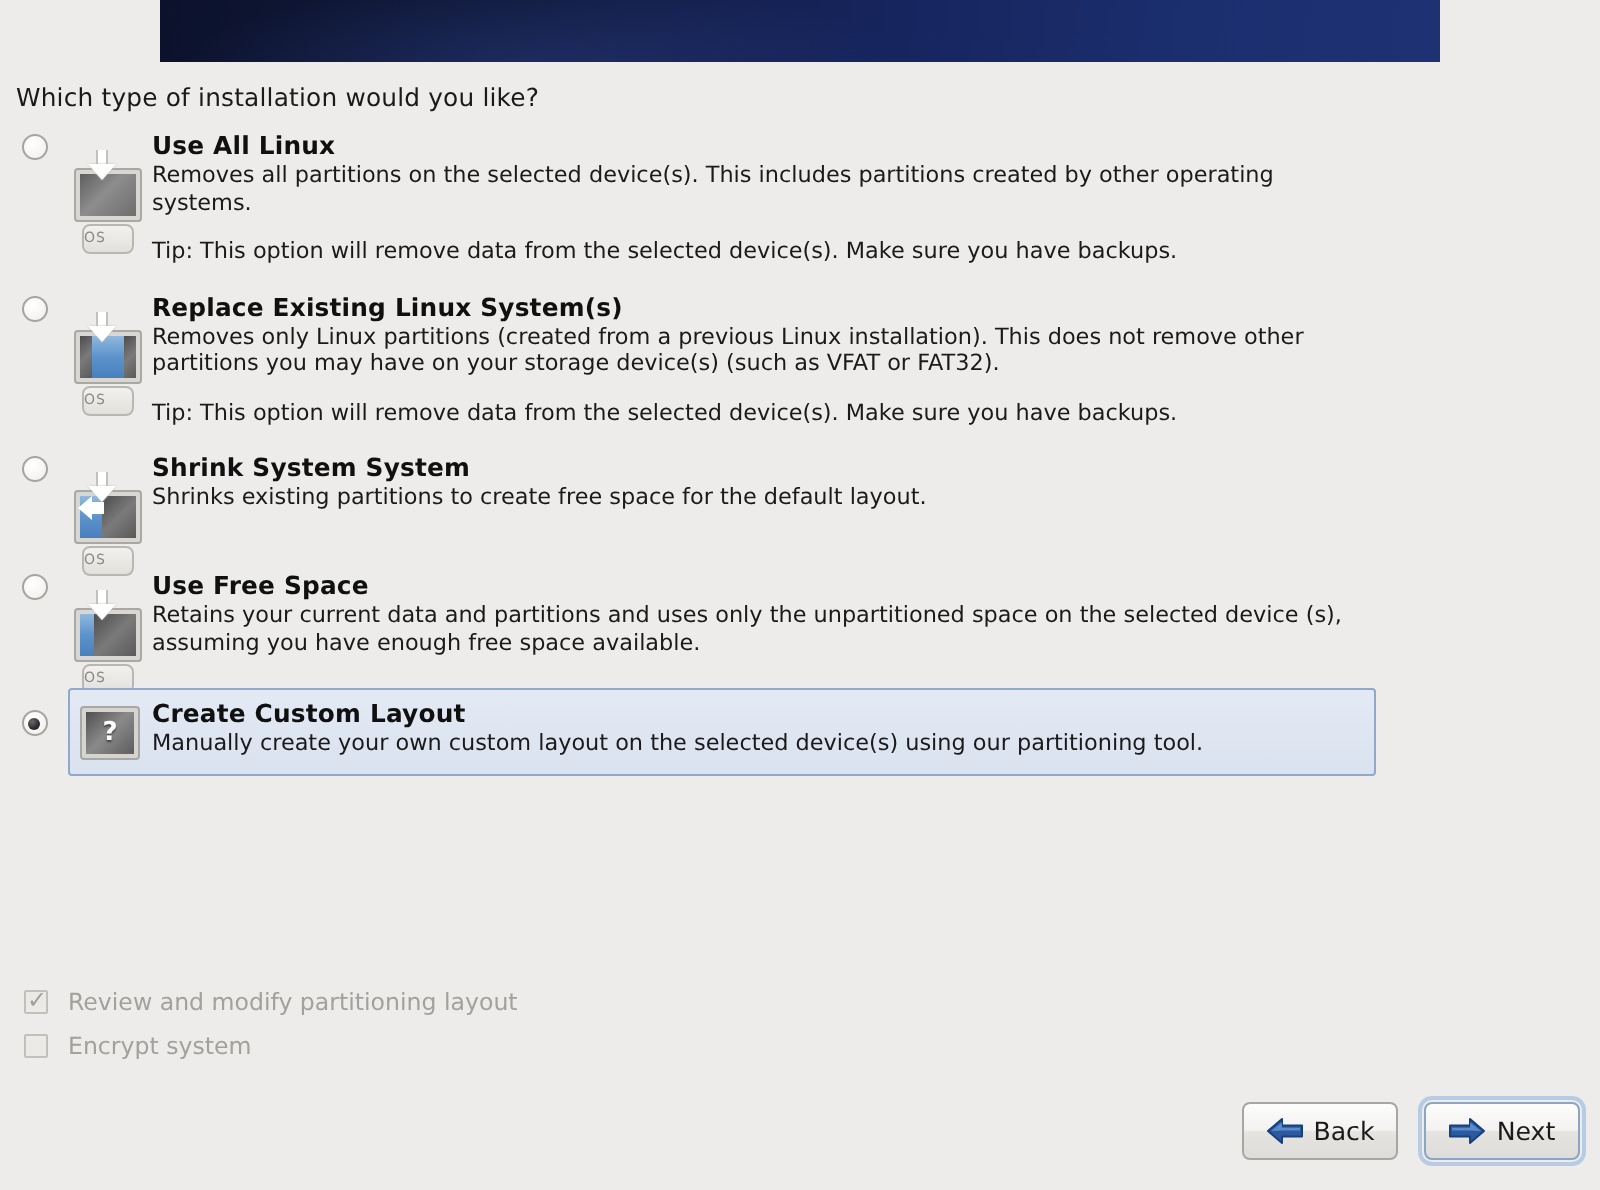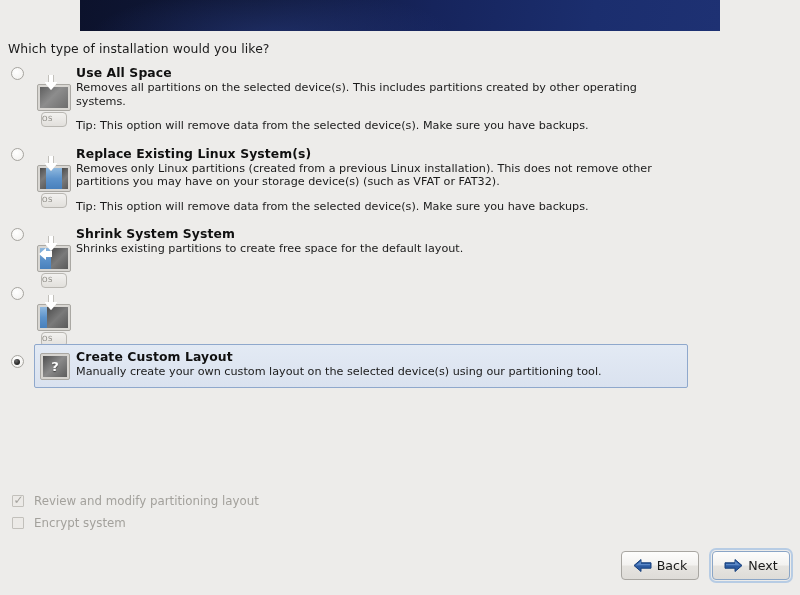--- a/index.html
+++ b/index.html
@@ -373,21 +373,21 @@
         <div class="os-chip">OS</div>
         <div class="drive-box">
           <div class="drive-inner">
             <div class="seg seg-gray" style="width:100%"></div>
           </div>
         </div>
         <div class="arrow-down"></div>
       </div>
     </div>
     <div class="text-cell">
-      <div class="opt-title">Use All Space</div>
+      <div class="opt-title">Use All Linux</div>
       <div class="opt-desc">Removes all partitions on the selected device(s).  This includes partitions created by other operating systems.</div>
       <div class="opt-tip"><b>Tip:</b><span> This option will remove data from the selected device(s).  Make sure you have backups.</span></div>
     </div>
   </div>
 
   <div class="sp-1"></div>
 
   <div class="option-row">
     <div class="radio-cell">
       <span class="radio"></span>
@@ -448,20 +448,24 @@
         <div class="os-chip">OS</div>
         <div class="drive-box">
           <div class="drive-inner">
             <div class="seg seg-blue" style="width:24%"></div>
             <div class="seg seg-darkgray" style="width:76%"></div>
           </div>
         </div>
         <div class="arrow-down"></div>
       </div>
     </div>
+    <div class="text-cell">
+      <div class="opt-title">Use Free Space</div>
+      <div class="opt-desc">Retains your current data and partitions and uses only the unpartitioned space on the selected device (s), assuming you have enough free space available.</div>
+    </div>
   </div>
 
   <div class="sp-4"></div>
 
   <div class="option-row selected">
     <div class="highlight"></div>
     <div class="radio-cell" style="position:relative;z-index:1;padding-top:11px;">
       <span class="radio checked"></span>
     </div>
     <div class="icon-cell" style="padding-top:5px;">

